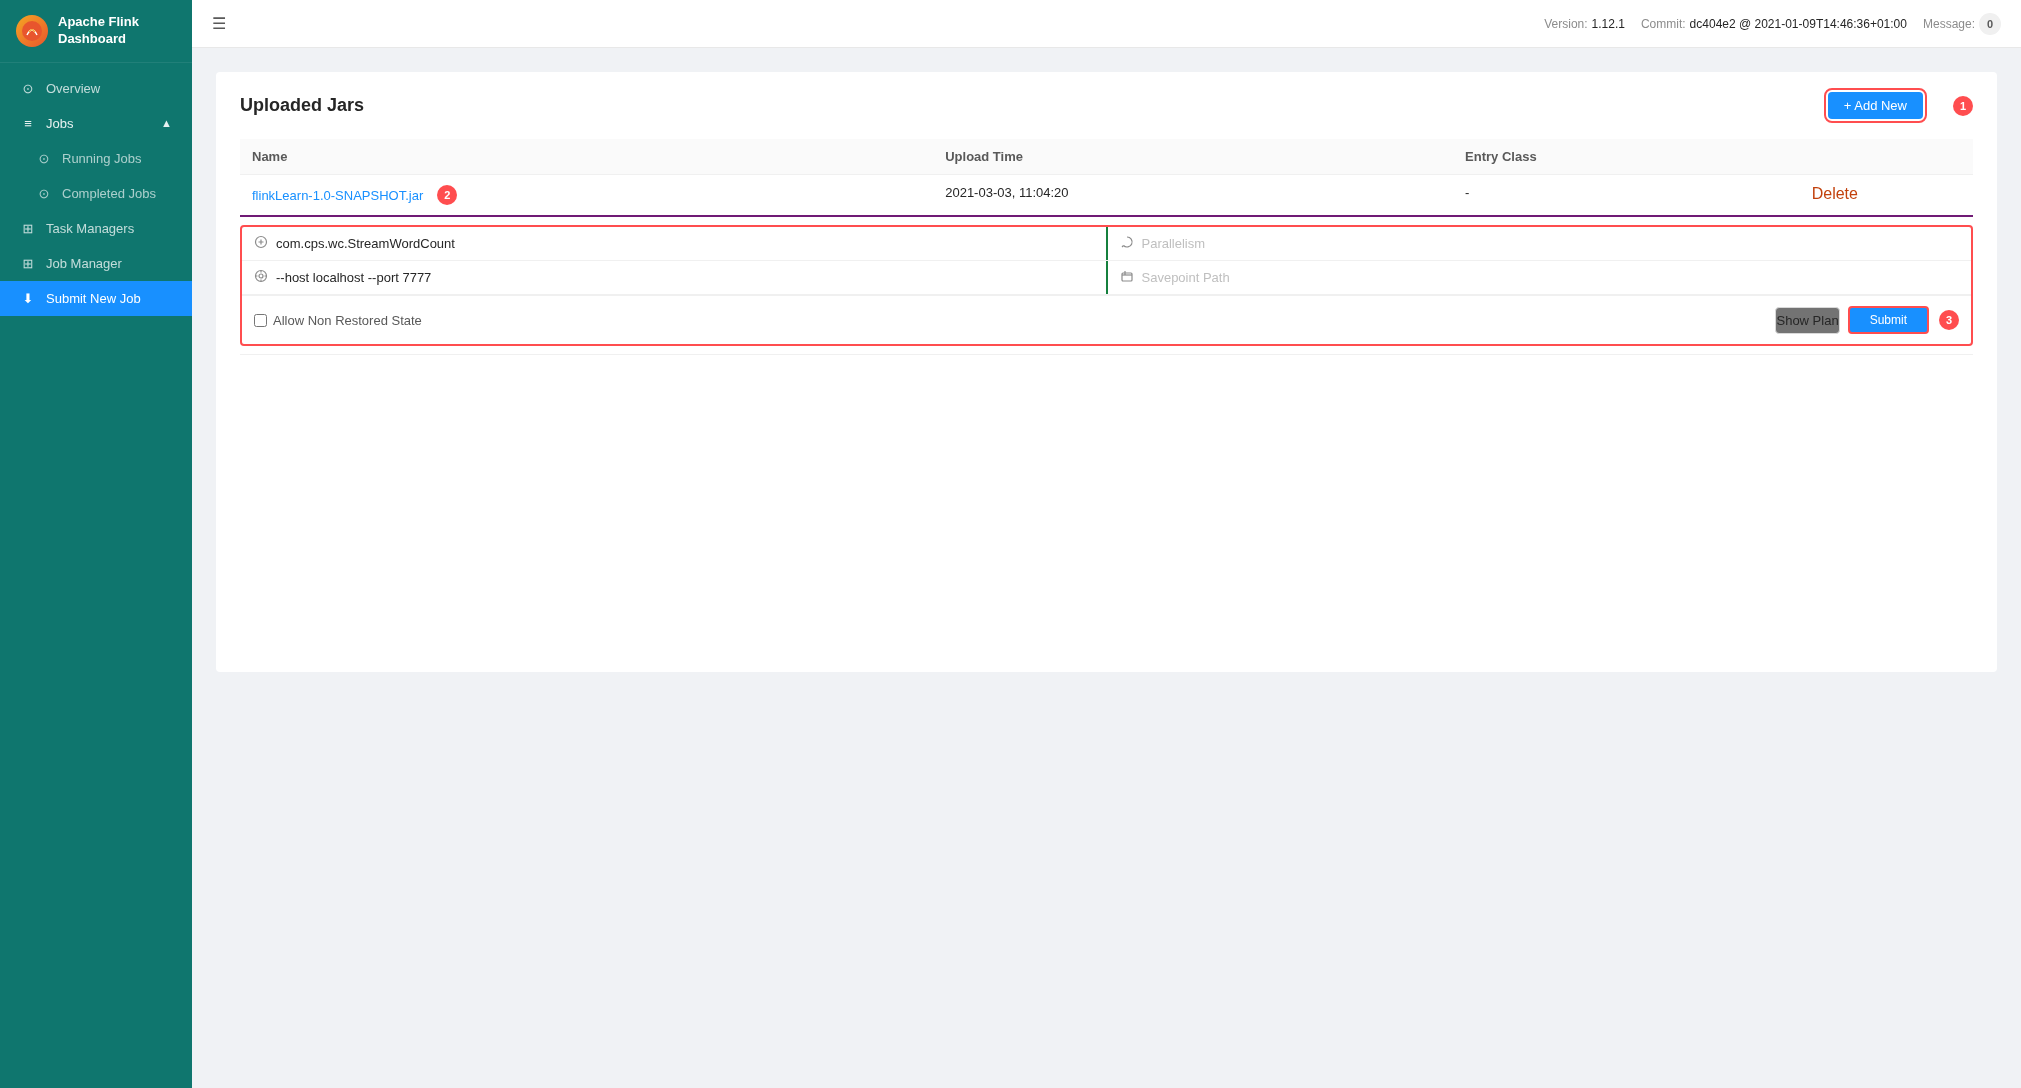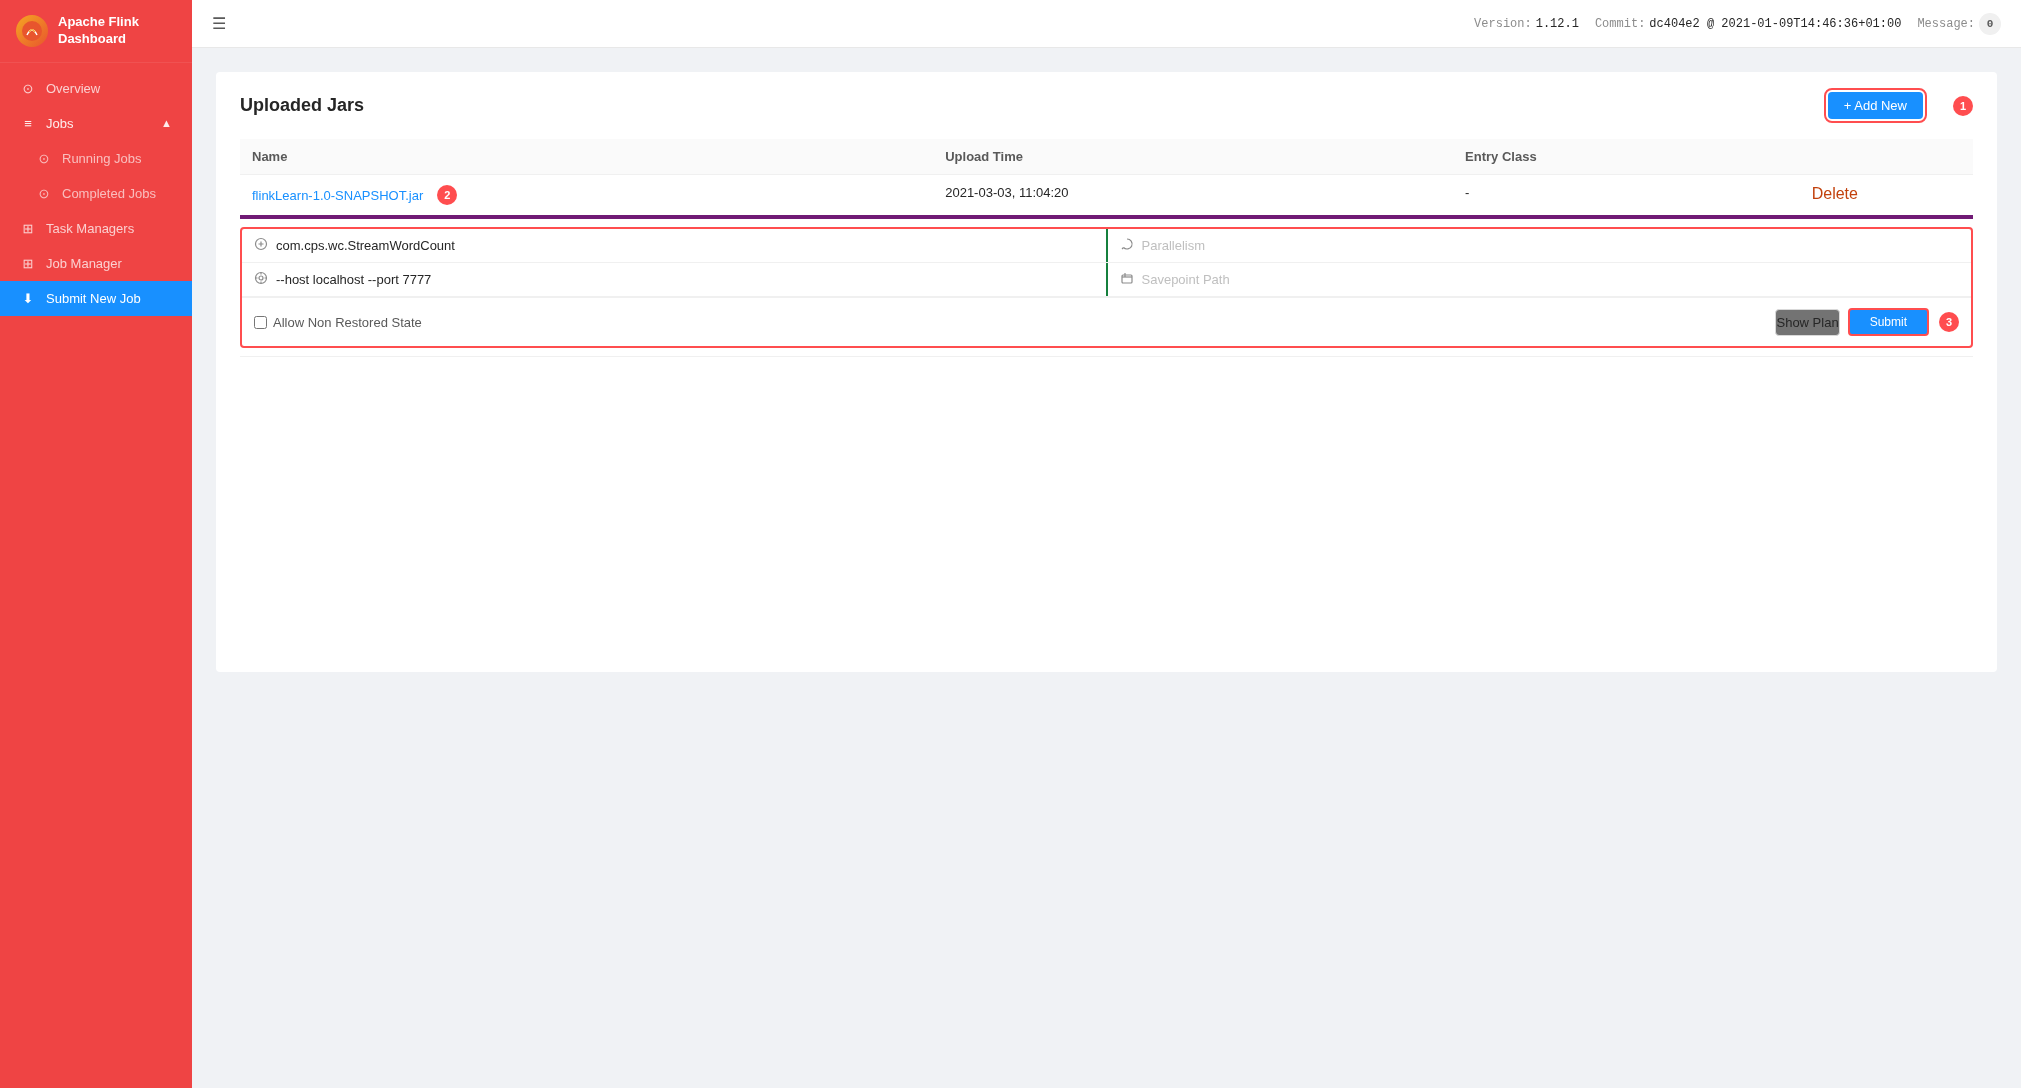--- a/index.html
+++ b/index.html
@@ -1,21 +1,21 @@
 <!DOCTYPE html>
 <html><head>
   <meta charset="utf-8">
   <style>
     * { box-sizing: border-box; margin: 0; padding: 0; }
     body { font-family: -apple-system, BlinkMacSystemFont, 'Segoe UI', Arial, sans-serif; background: #f0f2f5; display: flex; height: 100vh; overflow: hidden; font-size: 14px; }
 
     
     #sidebar {
       width: 192px;
-      background: #ef4444;
+      background: #0f766e;
       color: #fff;
       display: flex;
       flex-direction: column;
       flex-shrink: 0;
       height: 100vh;
       overflow-y: auto;
     }
     #sidebar-header {
       display: flex;
       align-items: center;
@@ -64,21 +64,21 @@
       border-bottom: 1px solid #e8e8e8;
       display: flex;
       align-items: center;
       padding: 0 20px;
       height: 48px;
       flex-shrink: 0;
       gap: 20px;
     }
     #topbar-menu-icon { font-size: 16px; color: #595959; cursor: pointer; }
     #topbar-spacer { flex: 1; }
-    #topbar-info { font-size: 12px; color: #595959; display: flex; gap: 16px; align-items: center; font-family: Liberation Mono, monospace; }
+    #topbar-info { font-size: 12px; color: #595959; display: flex; gap: 16px; align-items: center; }
     .topbar-info-item { display: flex; gap: 4px; align-items: center; }
     .topbar-info-label { color: #8c8c8c; }
     .topbar-info-value { color: #262626; font-weight: 500; }
     .message-badge {
       width: 22px; height: 22px; border-radius: 50%;
       background: #f0f0f0; color: #595959;
       display: flex; align-items: center; justify-content: center;
       font-size: 11px; font-weight: 600; cursor: pointer;
     }
 
@@ -126,21 +126,21 @@
       padding: 10px 12px;
       font-size: 13px;
       font-weight: 600;
       color: #595959;
       background: #fafafa;
     }
     .jars-table td {
       padding: 10px 12px;
       font-size: 13px;
       color: #262626;
-      border-bottom: 4px solid #701a75;
+      border-bottom: 2px solid #701a75;
       vertical-align: top;
     }
     .jar-name { color: #1890ff; cursor: pointer; }
     .delete-btn { color: #c2410c; cursor: pointer; font-size: 16px; }
 
     
     .expanded-row td { padding: 0; border-bottom: 1px solid #f0f0f0; }
     .expanded-form {
       border: 2px solid #ff4d4f;
       border-radius: 4px;

